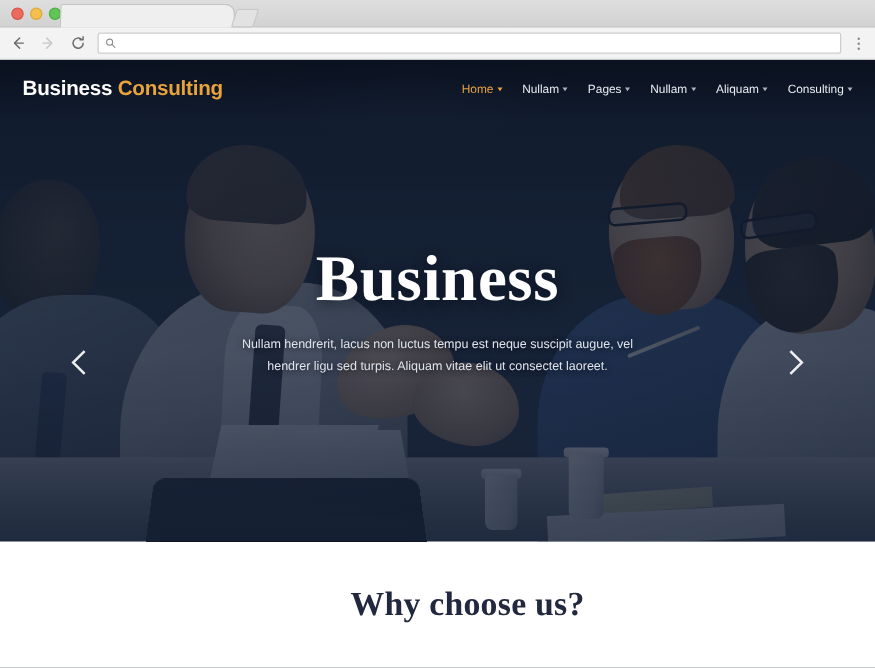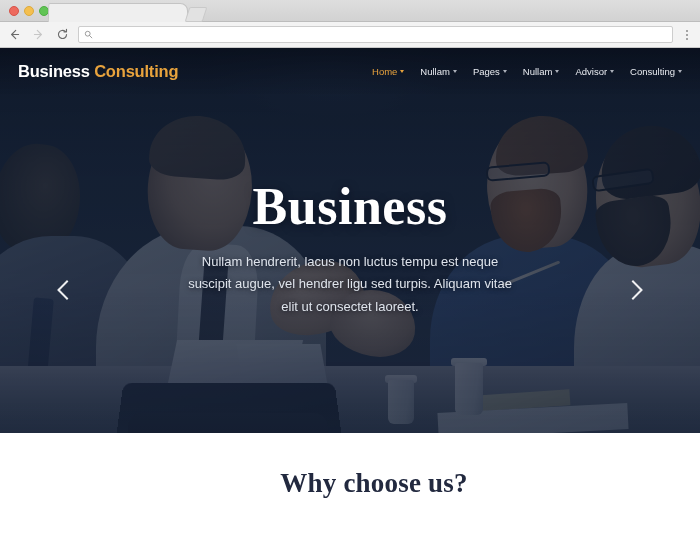--- a/index.html
+++ b/index.html
@@ -342,21 +342,21 @@
     line-height:1.03;
     color:#ffffff;
     text-align:center;
     letter-spacing:.5px;
     text-shadow:0 2px 10px rgba(5,10,20,.55);
   }
   .hero-sub {
     margin-top:17px;
     width:340px;
     text-align:center;
-    font-size:13px;
+    font-size:10px;
     line-height:1.75;
     color:#dfe4ec;
     text-shadow:0 1px 5px rgba(5,10,20,.75);
   }
 
   .arrow {
     position:absolute; top:222px;
     width:30px; height:40px;
     z-index:7;
     display:flex; align-items:center; justify-content:center;
@@ -505,21 +505,21 @@
           </div>
           <div class="nav-item">
             <span class="nav-label">Pages</span>
             <span class="caret"></span>
           </div>
           <div class="nav-item">
             <span class="nav-label">Nullam</span>
             <span class="caret"></span>
           </div>
           <div class="nav-item">
-            <span class="nav-label">Advisor</span>
+            <span class="nav-label">Aliquam</span>
             <span class="caret"></span>
           </div>
           <div class="nav-item">
             <span class="nav-label">Consulting</span>
             <span class="caret"></span>
           </div>
         </div>
       </div>
 
       <div class="hero-content">

